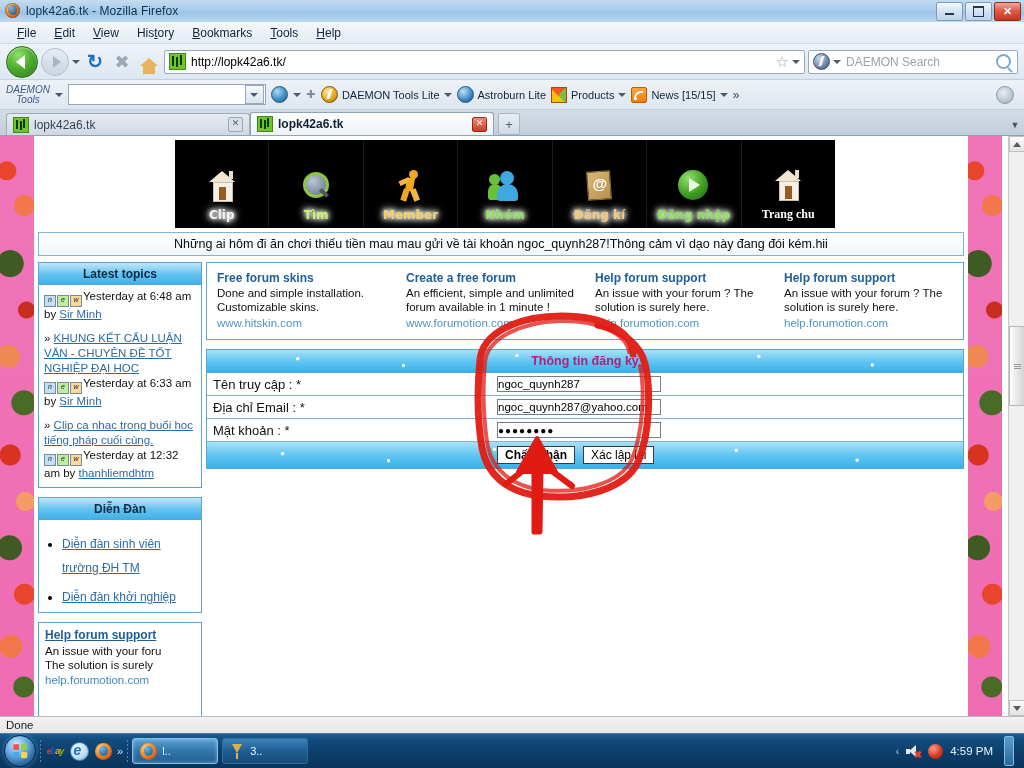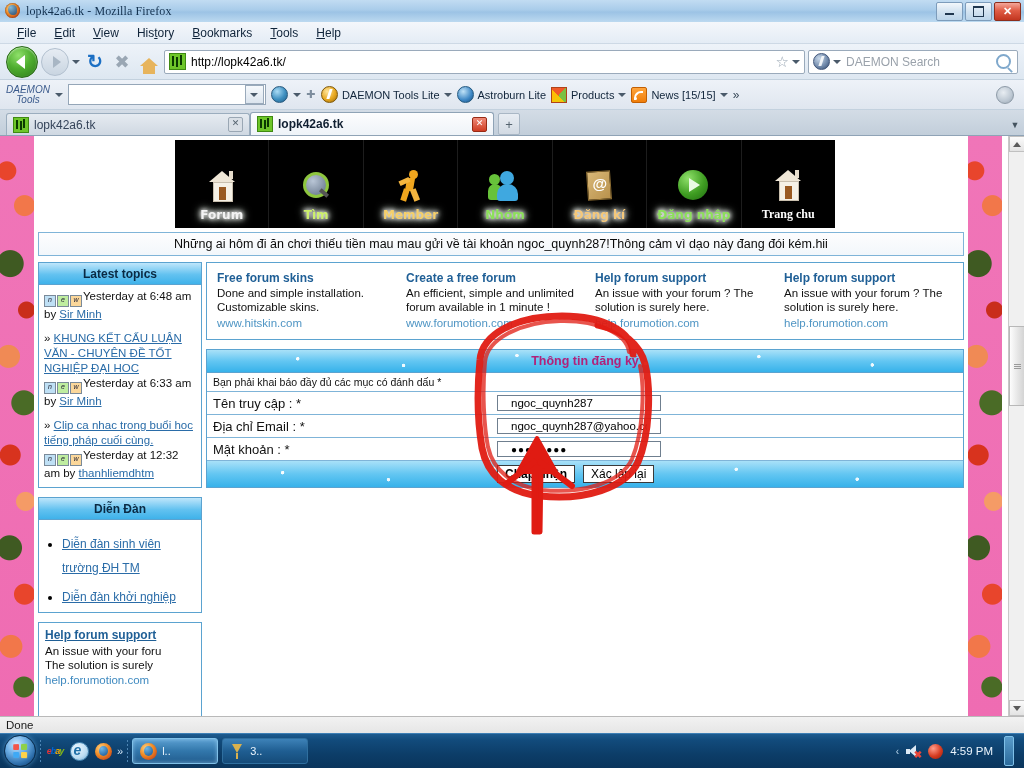--- a/index.html
+++ b/index.html
@@ -10,21 +10,21 @@
     background:#fff;
     -webkit-font-smoothing:none;
   }
   #app{position:relative;width:1024px;height:768px;}
 
   
   .titlebar{
     position:absolute;left:0;top:0;width:1024px;height:22px;
     background:linear-gradient(180deg,#c2dcf2 0%,#a9ccea 45%,#9cc3e5 55%,#bcd9f0 100%);
     border-bottom:1px solid #7ba7cd;
-    display:flex;align-items:center;font-family:Liberation Serif, serif;
+    display:flex;align-items:center;
   }
   .tb-icon{width:16px;height:16px;margin:0 5px 0 5px;position:relative;flex:0 0 auto;}
   .ff-logo{
     width:15px;height:15px;border-radius:50%;
     background:radial-gradient(circle at 35% 30%,#ffd27f 0%,#f08a24 45%,#d1561b 75%,#8a2f10 100%);
     box-shadow:inset 0 0 2px #6a2a0c;
   }
   .ff-logo:after{
     content:"";position:absolute;left:3px;top:2px;width:9px;height:10px;
     border-radius:50% 50% 40% 60%;
@@ -384,21 +384,21 @@
     display:flex;align-items:center;justify-content:center;border-bottom:1px solid #5ba3d0;
   }
   .reg-head span{font-size:12.5px;font-weight:bold;color:#b0227a;}
   .reg-row{display:flex;align-items:center;height:23px;border-bottom:1px solid #7fb4d8;box-sizing:border-box;}
   .reg-row.note{height:19px;}
   .reg-lbl{width:290px;padding-left:6px;box-sizing:border-box;font-size:13px;color:#111;white-space:nowrap;}
   .reg-lbl.small{font-size:10.5px;}
   .reg-fld{flex:1 1 auto;}
   .txtin{
     width:164px;height:16px;border:1px solid #6f7f8f;background:#fff;box-sizing:border-box;
-    font-family:"Liberation Sans",sans-serif;font-size:11.5px;color:#000;padding:0 13px;
+    font-family:"Liberation Sans",sans-serif;font-size:11.5px;color:#000;padding:0 0;
     line-height:14px;
   }
   .pwdin{letter-spacing:1px;font-size:10px;}
   .reg-foot{
     height:26px;
     background:
       radial-gradient(circle at 10% 45%, rgba(255,255,255,.95) 0 1.5px, transparent 2px),
       radial-gradient(circle at 24% 72%, rgba(255,255,255,.9) 0 1.5px, transparent 2px),
       radial-gradient(circle at 38% 28%, rgba(255,255,255,.9) 0 1.5px, transparent 2px),
       radial-gradient(circle at 55% 64%, rgba(255,255,255,.9) 0 1.5px, transparent 2px),
@@ -635,21 +635,21 @@
         <div class="navbanner">
           <div class="navcell">
             <div class="nav-ic">
               <div class="ic-house">
                   <i class="chim"></i>
                   <i class="roof"></i>
                   <i class="wall"></i>
                   <i class="door"></i>
                 </div>
             </div>
-            <div class="nav-lbl" style="color:#f2f2f2">Forum</div>
+            <div class="nav-lbl" style="color:#f2f2f2">Clip</div>
           </div>
           <div class="navcell">
             <div class="nav-ic">
               <div class="ic-magnify">
                   <i class="lens"></i>
                   <i class="hdl"></i>
                 </div>
             </div>
             <div class="nav-lbl" style="color:#cdef6d">Tìm</div>
           </div>
@@ -820,23 +820,20 @@
                 <a class="ad-t">Help forum support</a>
                 <div class="ad-d">An issue with your forum ? The solution is surely here.</div>
                 <div class="ad-u">help.forumotion.com</div>
               </div>
             </div>
 
             <div class="regtable">
               <div class="reg-head">
                 <span>Thông tin đăng ký</span>
               </div>
-              <div class="reg-row note">
-                <div class="reg-lbl small">Bạn phải khai báo đầy đủ các mục có đánh dấu *</div>
-              </div>
               <div class="reg-row">
                 <div class="reg-lbl">Tên truy cập : *</div>
                 <div class="reg-fld">
                   <input class="txtin" value="ngoc_quynh287" style="">
                 </div>
               </div>
               <div class="reg-row">
                 <div class="reg-lbl">Địa chỉ Email : *</div>
                 <div class="reg-fld">
                   <input class="txtin" value="ngoc_quynh287@yahoo.com" style="">

